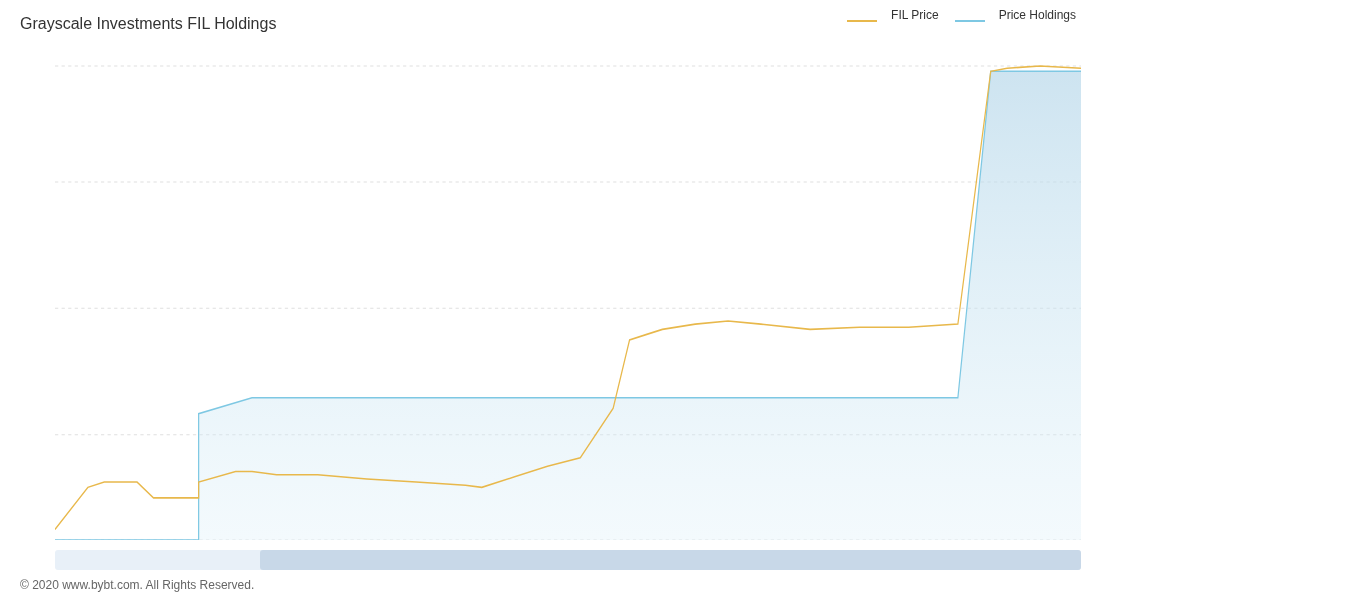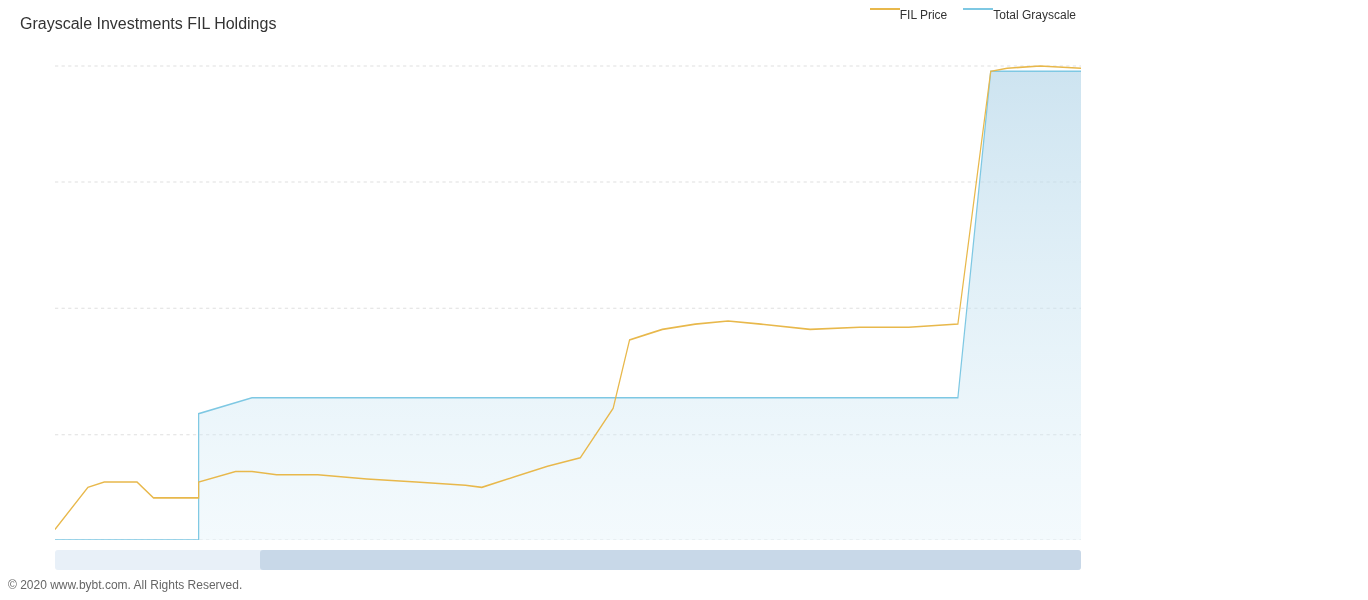--- a/index.html
+++ b/index.html
@@ -30,22 +30,22 @@
       position: absolute;
       top: 8px;
       right: 60px;
       display: flex;
       align-items: center;
       gap: 16px;
       font-size: 12px;
     }
     .legend-item {
       display: flex;
-      align-items: flex-start;
-      gap: 0;
+      align-items: flex-end;
+      gap: 14px;
     }
     .legend-line {
       width: 30px;
       height: 2px;
     }
     .legend-line.fil { background: #e8b84b; }
     .legend-line.holdings { background: #7ec8e3; }
     .chart-area {
       position: absolute;
       top: 45px;
@@ -61,21 +61,21 @@
       font-size: 80px;
       font-weight: bold;
       color: rgba(0,0,0,0.45);
       pointer-events: none;
       white-space: nowrap;
       z-index: 10;
     }
     .footer {
       position: absolute;
       bottom: 8px;
-      left: 8px;
+      left: 20px;
       font-size: 12px;
       color: #666;
     }
     .scrollbar-area {
       position: absolute;
       bottom: 30px;
       left: 55px;
       right: 55px;
       height: 20px;
       background: #e8f0f8;
@@ -98,21 +98,21 @@
 
   <div class="chart-title">Grayscale Investments FIL Holdings</div>
 
   <div class="legend">
     <div class="legend-item">
       <div class="legend-line fil"></div>
       <span>FIL Price</span>
     </div>
     <div class="legend-item">
       <div class="legend-line holdings"></div>
-      <span>Total Grayscale</span>
+      <span>Price Holdings</span>
     </div>
   </div>
 
   <div class="chart-area">
     <svg width="100%" height="100%" viewBox="0 0 1250 470" preserveAspectRatio="none">
 
       <line x1="0" y1="470" x2="1250" y2="470" stroke="#e0e0e0" stroke-width="1" stroke-dasharray="4,4"></line>
       <line x1="0" y1="370" x2="1250" y2="370" stroke="#e0e0e0" stroke-width="1" stroke-dasharray="4,4"></line>
       <line x1="0" y1="250" x2="1250" y2="250" stroke="#e0e0e0" stroke-width="1" stroke-dasharray="4,4"></line>
       <line x1="0" y1="130" x2="1250" y2="130" stroke="#e0e0e0" stroke-width="1" stroke-dasharray="4,4"></line>

